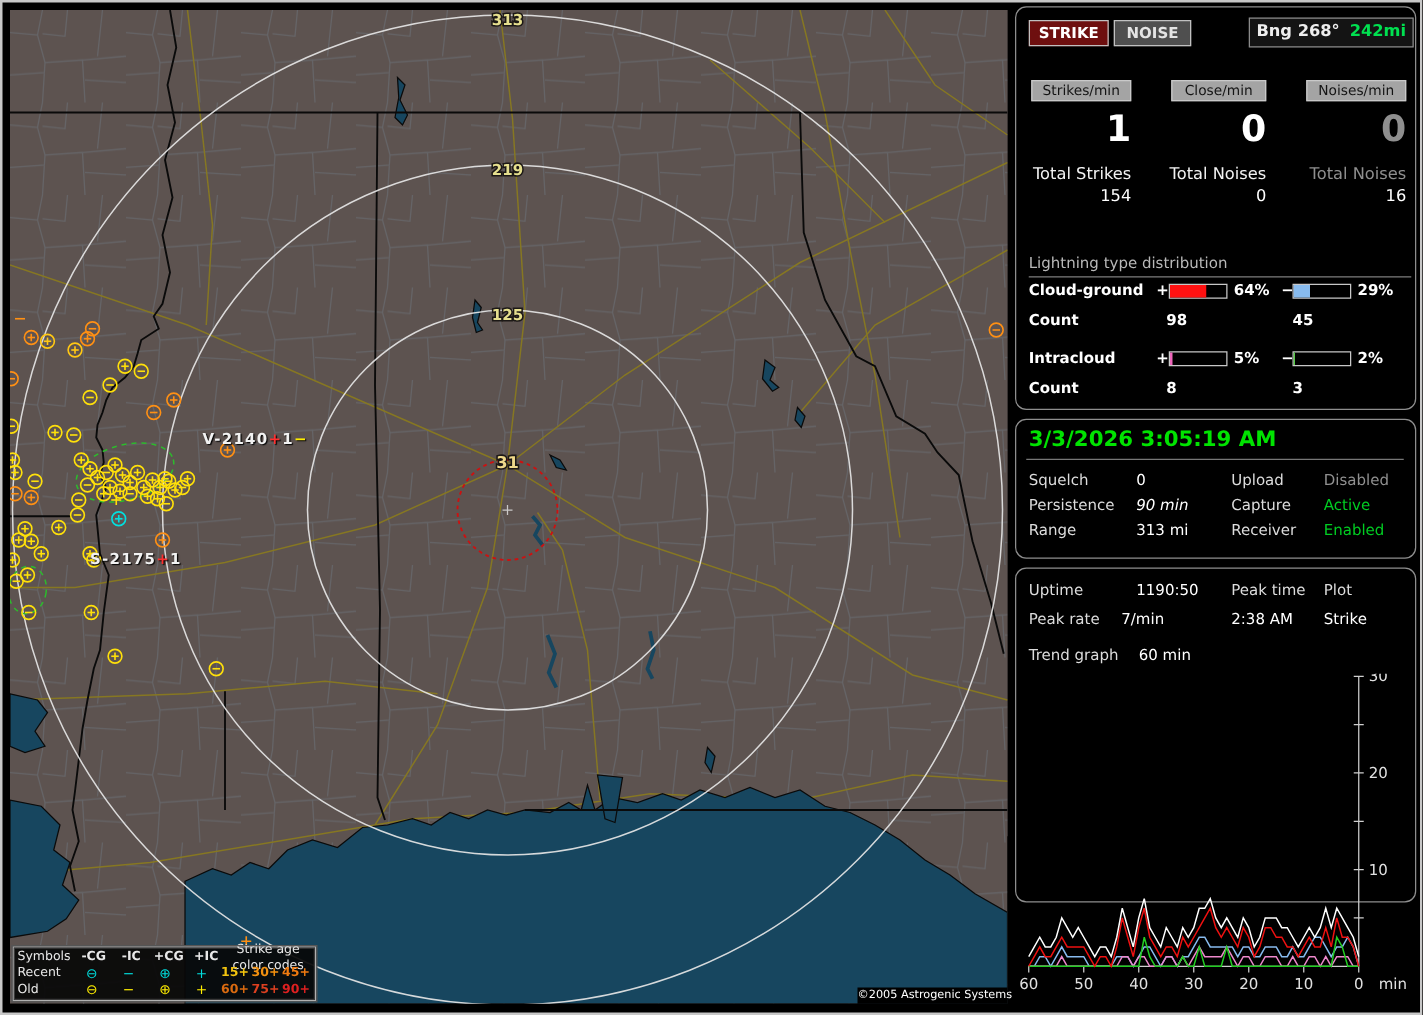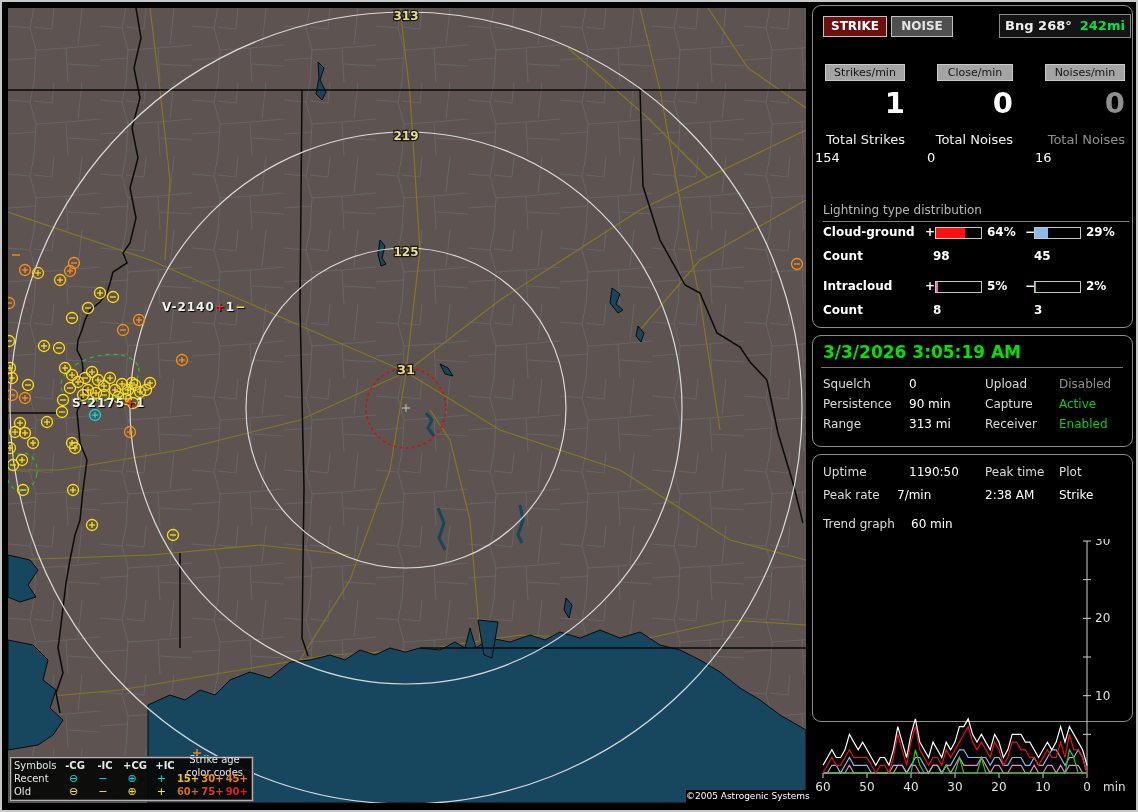--- a/index.html
+++ b/index.html
@@ -4,21 +4,21 @@
 <style>
   * { margin:0; padding:0; box-sizing:border-box; }
   html,body { width:1138px; height:812px; background:#000; overflow:hidden; }
   body { position:relative; font-family:"DejaVu Sans","Liberation Sans",sans-serif; color:#eee; }
   .frame { position:absolute; inset:0; border:2px solid #c8c8c8; pointer-events:none; }
 
   
   #map-wrap { position:absolute; left:8px; top:8px; width:798px; height:661px; background:#5d5350; }
   #map-svg { position:absolute; left:0; top:0; }
   .cell-label { position:absolute; font-size:12px; font-weight:bold; color:#f2f2f2;
-                text-shadow:1px 1px 1px #000; white-space:nowrap; letter-spacing:1px; }
+                text-shadow:1px 1px 1px #000; white-space:nowrap; letter-spacing:1px;margin-top:44px; }
   .cell-plus  { color:#ff3030; }
   .cell-minus { color:#ffee00; }
   .copyright { position:absolute; left:678px; top:782px; width:120px; height:13px; background:#000;
                color:#fff; font-size:9px; line-height:13px; text-align:center; white-space:nowrap; }
 
   
   .legend { position:absolute; left:2px; top:749px; width:243px; height:44px;
             background:rgba(8,8,8,.93); border:1px solid #b0b0b0; outline:1px solid #555;
             box-shadow:inset 0 0 0 1px #3a3a3a; font-size:10px; color:#e8e8e8; padding:1px 3px; }
   .lg-row { display:flex; height:13px; line-height:13px; align-items:center; }
@@ -37,21 +37,21 @@
          border:1px solid #c0c0c0; cursor:default; }
   #strike-btn { left:10px; top:10px; width:64px; height:21px; background:#6e0f0f; color:#fff; }
   #noise-btn  { left:78px; top:10px; width:62px; height:21px; background:#4f4f4f; color:#e4e4e4; }
   #bng-box { left:186px; top:8px; width:132px; height:24px; background:#141414;
              border:1px solid #8a8a8a; font-size:13px; font-weight:bold; line-height:22px; text-align:center; }
   #bng-box .mi { color:#00e050; margin-left:8px; }
   .chip { height:17px; background:#a4a4a4; color:#141414; font-size:11px;
           line-height:16px; text-align:center; border:1px solid #c9c9c9; }
   .rate { font-size:29px; font-weight:bold; color:#fff; text-align:right; }
   .tlabel { font-size:13px; color:#f2f2f2; text-align:right; }
-  .tvalue { font-size:13px; color:#fff; text-align:left; }
+  .tvalue { font-size:13px; color:#fff; text-align:right; }
   .dim { color:#8f8f8f !important; }
   #dist-title { left:10px; top:197px; width:306px; color:#b8b8b8; font-size:12px;
                 padding-bottom:4px; border-bottom:1px solid #7d7d7d; }
   .dname { font-weight:bold; font-size:12px; color:#fff; }
   .dbar { height:12px; width:47px; border:1px solid #c8c8c8; background:#000; }
   .dbar > div { height:100%; }
   .dpct { font-weight:bold; font-size:12px; color:#fff; }
   #datetime { left:10px; top:6px; font-size:17px; font-weight:bold; color:#00e300; }
   .hline { position:absolute; left:8px; width:302px; border-top:1px solid #777; }
   .srow-l { font-size:12px; color:#dcdcdc; }
@@ -550,21 +550,21 @@
 </div>
 
 <div id="box2" class="pbox">
   <div id="datetime" class="abs">3/3/2026 3:05:19 AM</div>
   <div class="hline" style="top:31px;"></div>
   <div class="abs srow-l" style="left:10px;top:41px;">Squelch</div>
   <div class="abs srow-v" style="left:96px;top:41px;">0</div>
   <div class="abs srow-l" style="left:172px;top:41px;">Upload</div>
   <div class="abs srow-v gray" style="left:246px;top:41px;">Disabled</div>
   <div class="abs srow-l" style="left:10px;top:61px;">Persistence</div>
-  <div class="abs srow-v" style="left:96px;top:61px;">90 min</div>
+  <div class="abs srow-v" style="left:96px;top:61px;font-style:italic;">90 min</div>
   <div class="abs srow-l" style="left:172px;top:61px;">Capture</div>
   <div class="abs srow-v green" style="left:246px;top:61px;">Active</div>
   <div class="abs srow-l" style="left:10px;top:81px;">Range</div>
   <div class="abs srow-v" style="left:96px;top:81px;">313 mi</div>
   <div class="abs srow-l" style="left:172px;top:81px;">Receiver</div>
   <div class="abs srow-v green" style="left:246px;top:81px;">Enabled</div>
 </div>
 
 <div id="box3" class="pbox">
   <div class="abs srow-l" style="left:10px;top:10px;">Uptime</div>

